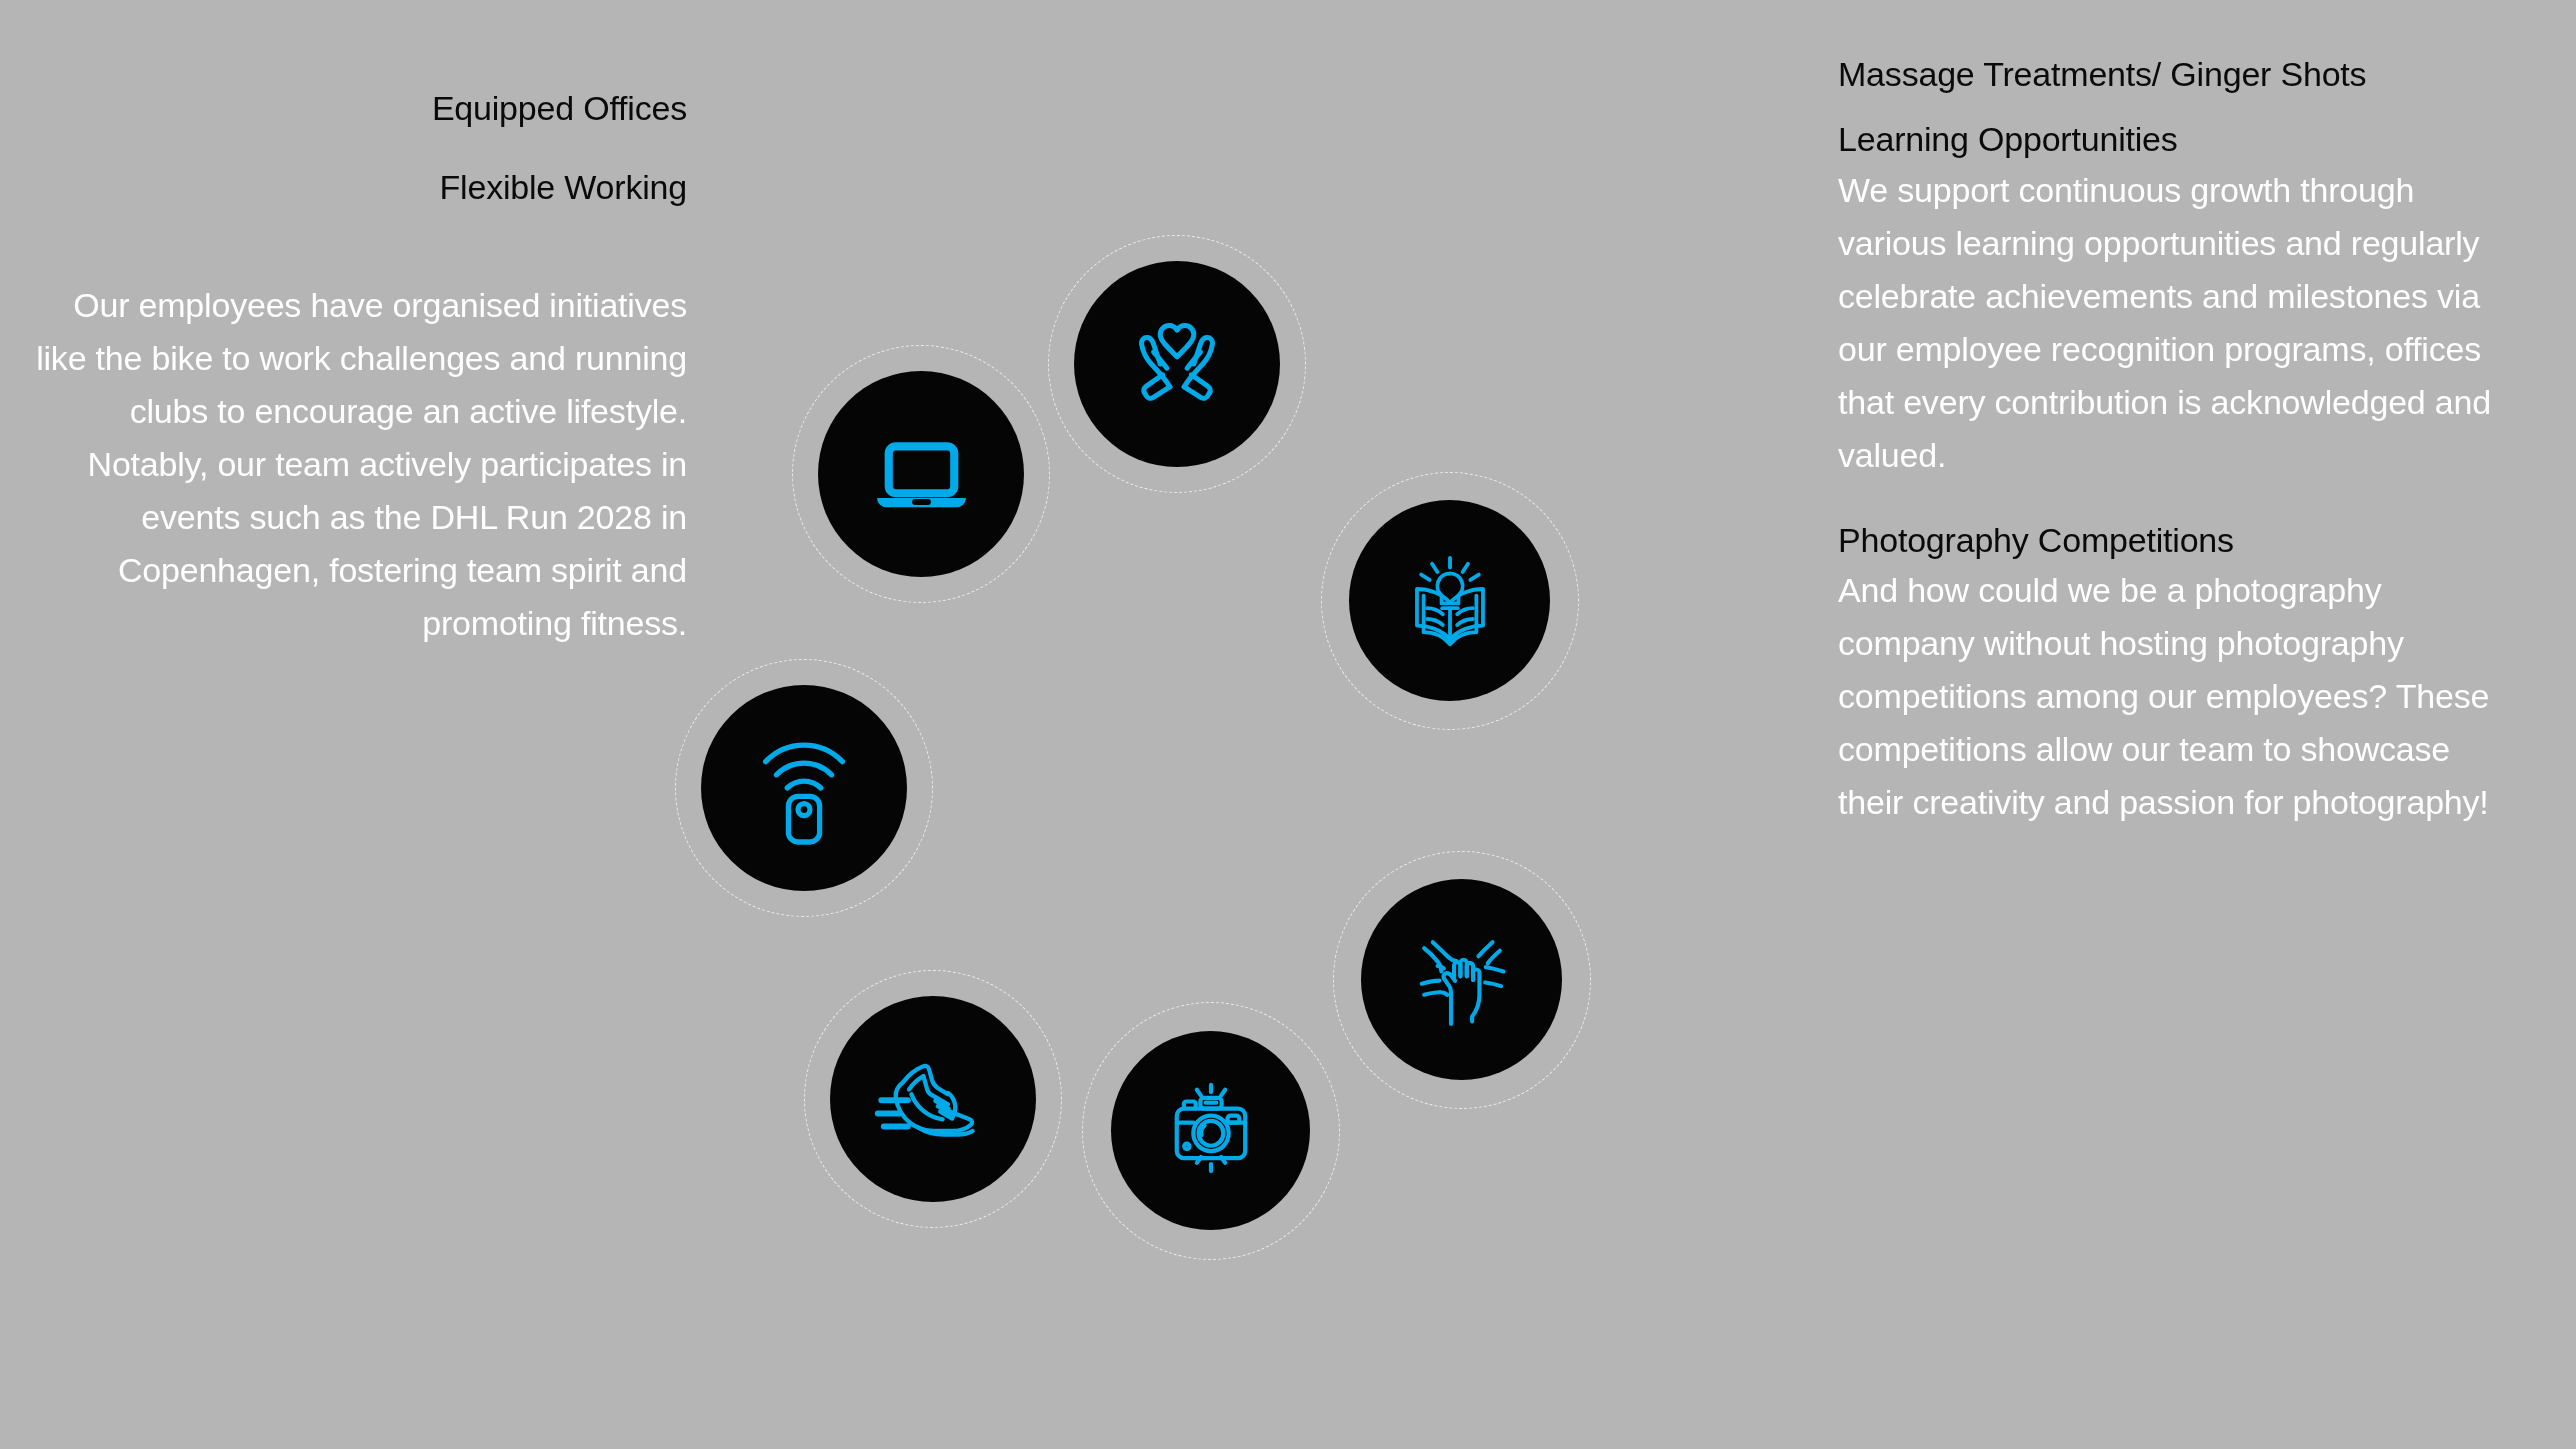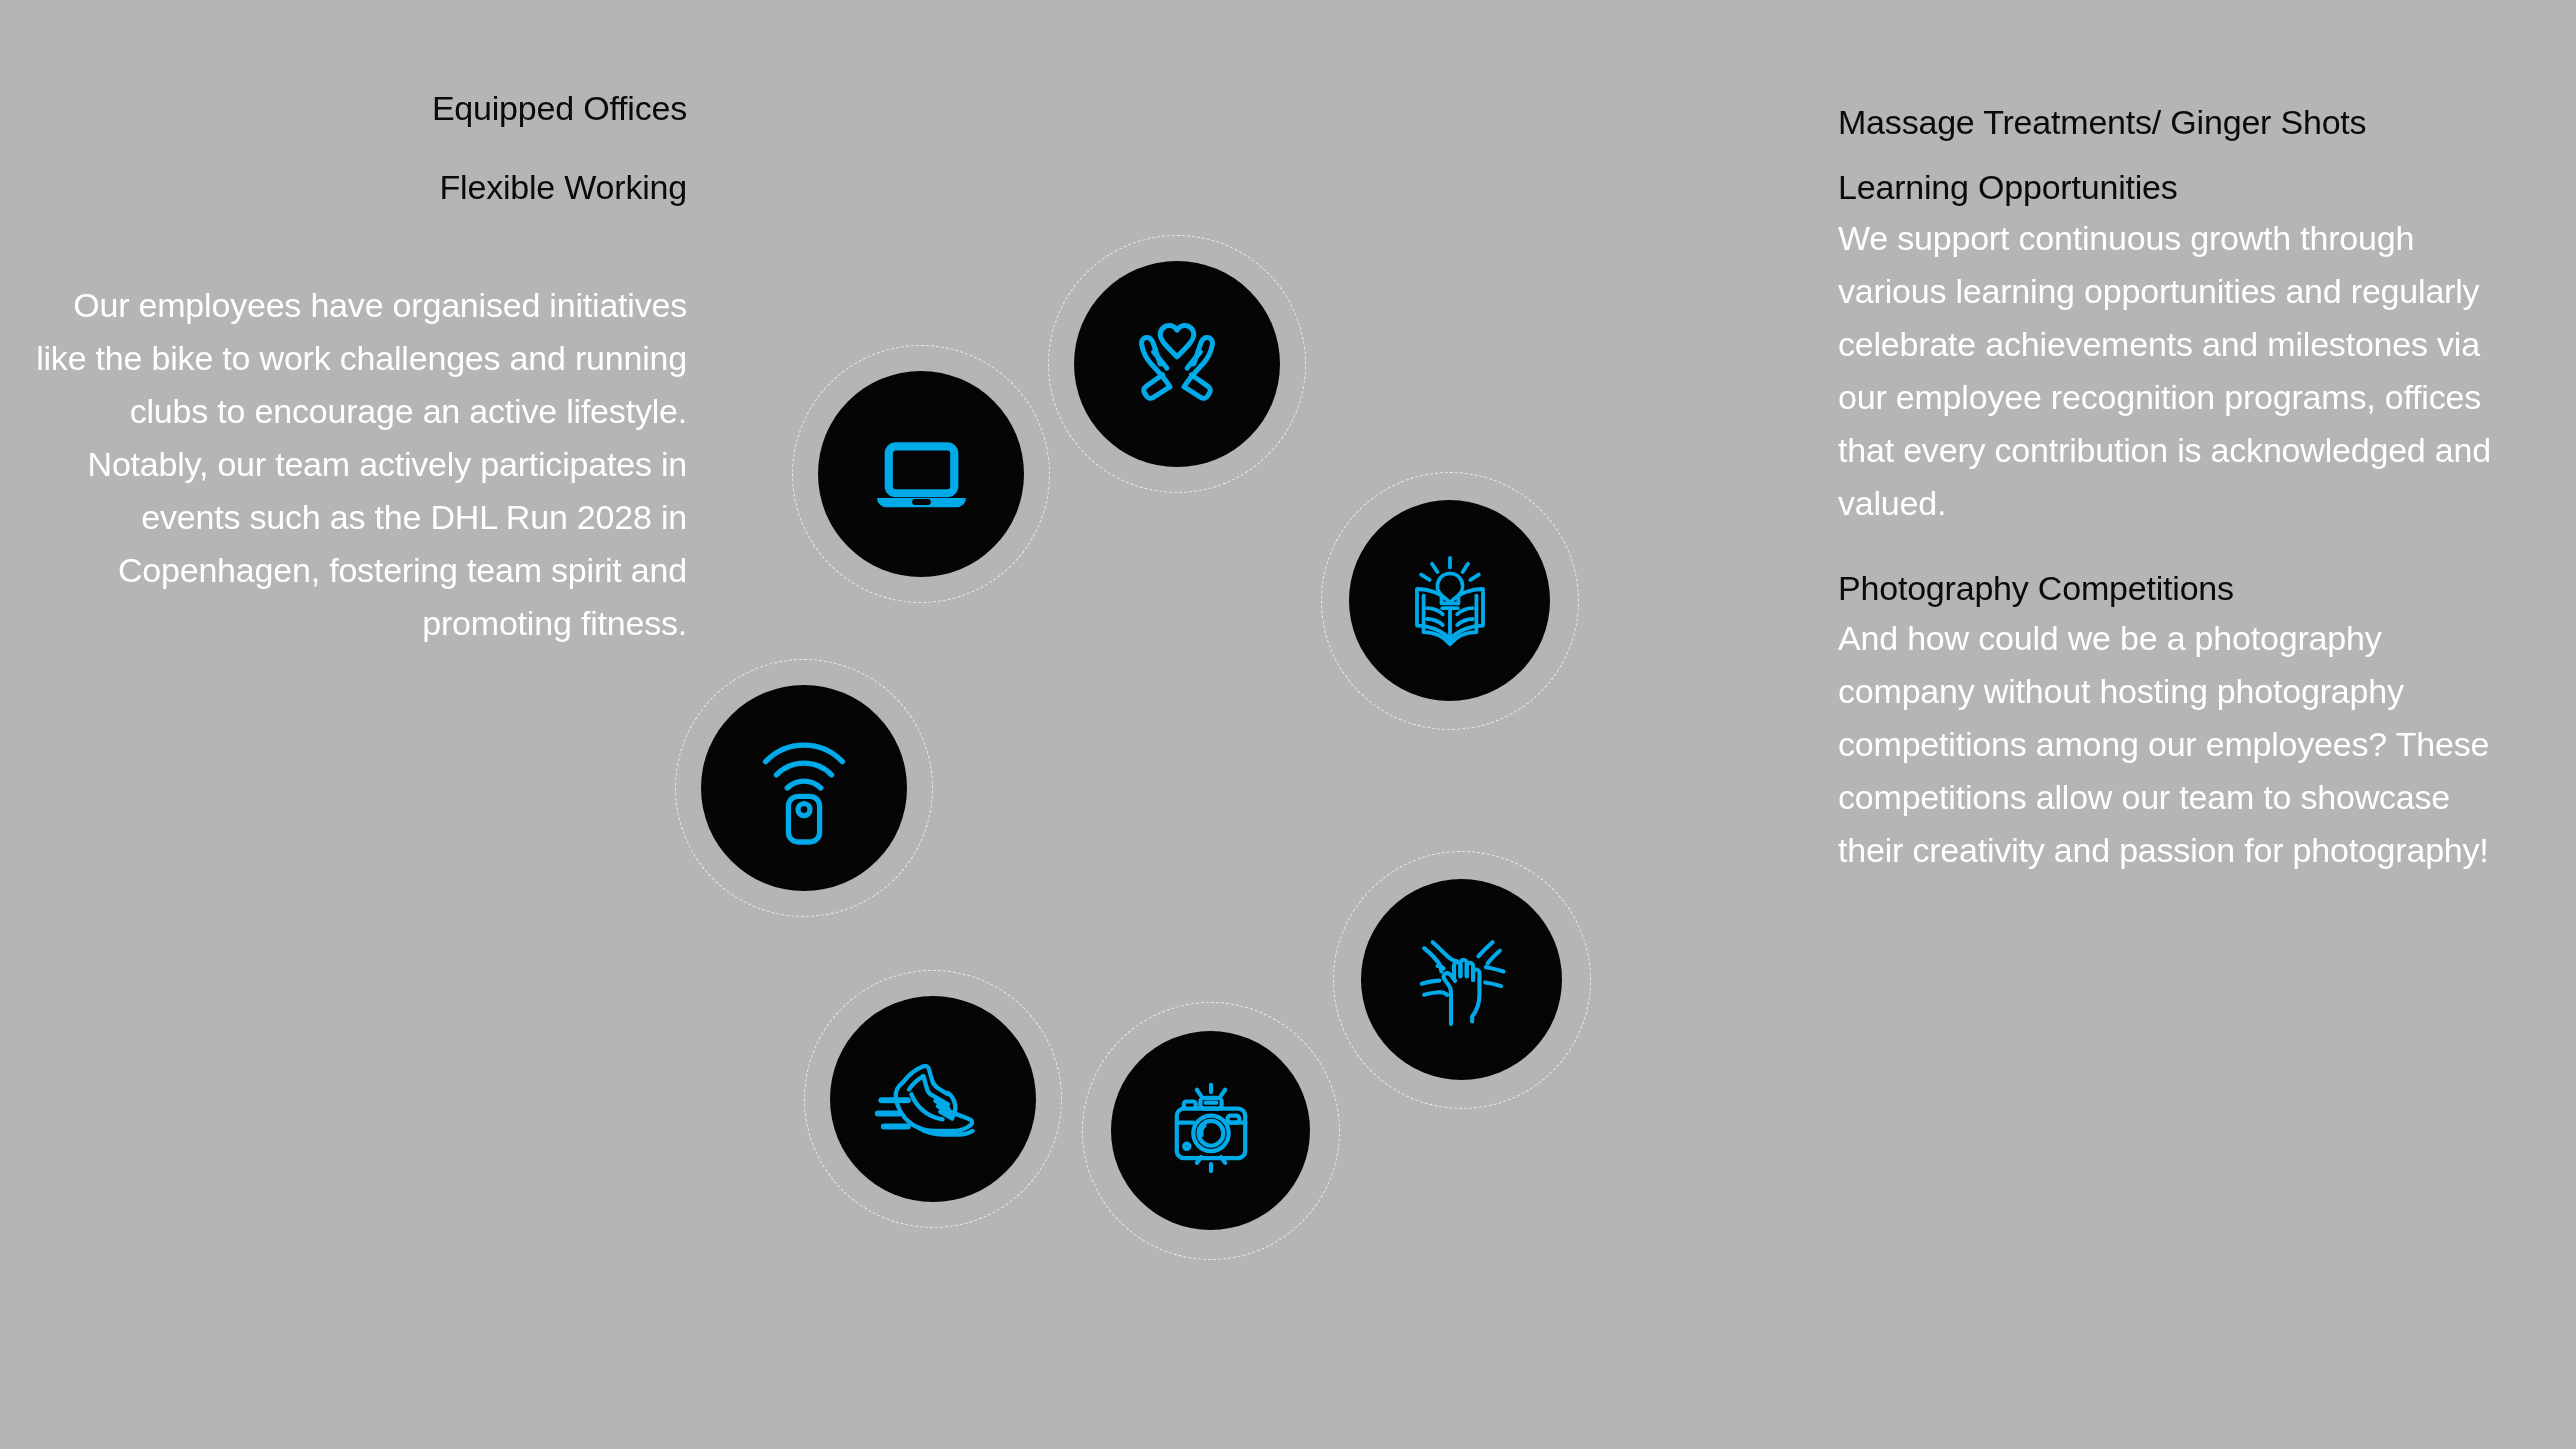--- a/index.html
+++ b/index.html
@@ -11,21 +11,21 @@
     position:relative;
   }
 
   
   .col {
     position:absolute;
     top:0;
     width:653px;
   }
   .col-left  { left:34px;  text-align:right; }
-  .col-right { left:1838px; text-align:left;margin-top:48px; }
+  .col-right { left:1838px; text-align:left; }
 
   .col-left  { padding-top:84px; }
   .col-right { padding-top:50px; }
 
   .block { margin-bottom:0; }
   .block-gap-left  { height:31px; }
   .block-gap-right { height:17px; }
 
   .head {
     color:#0a0a0a;

